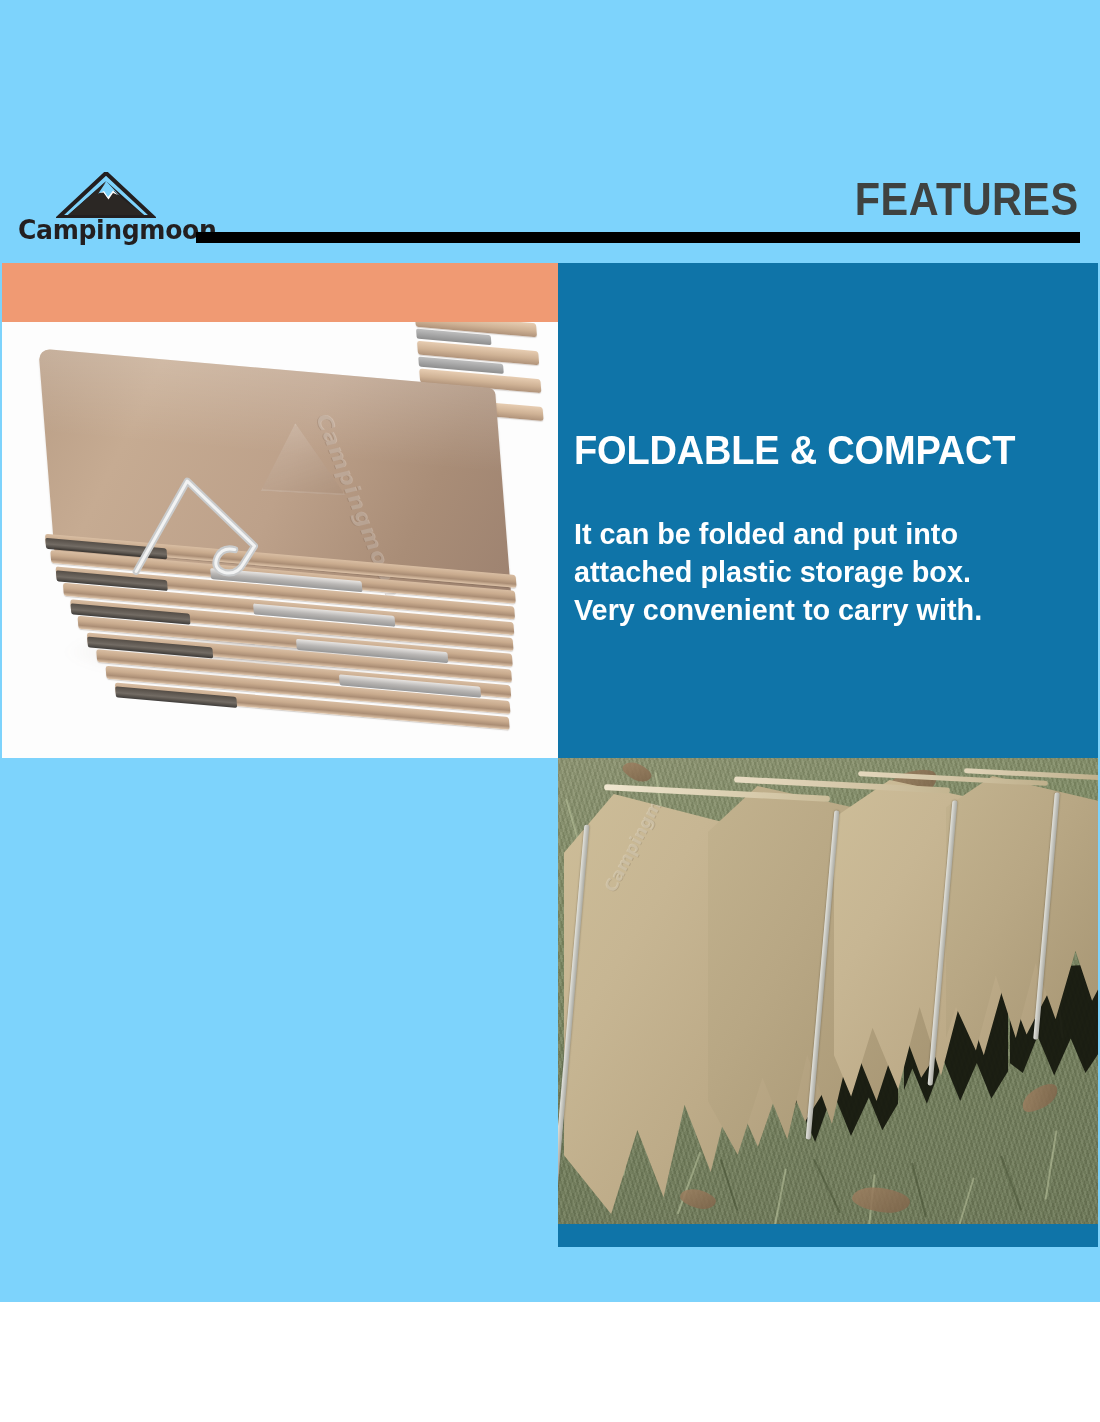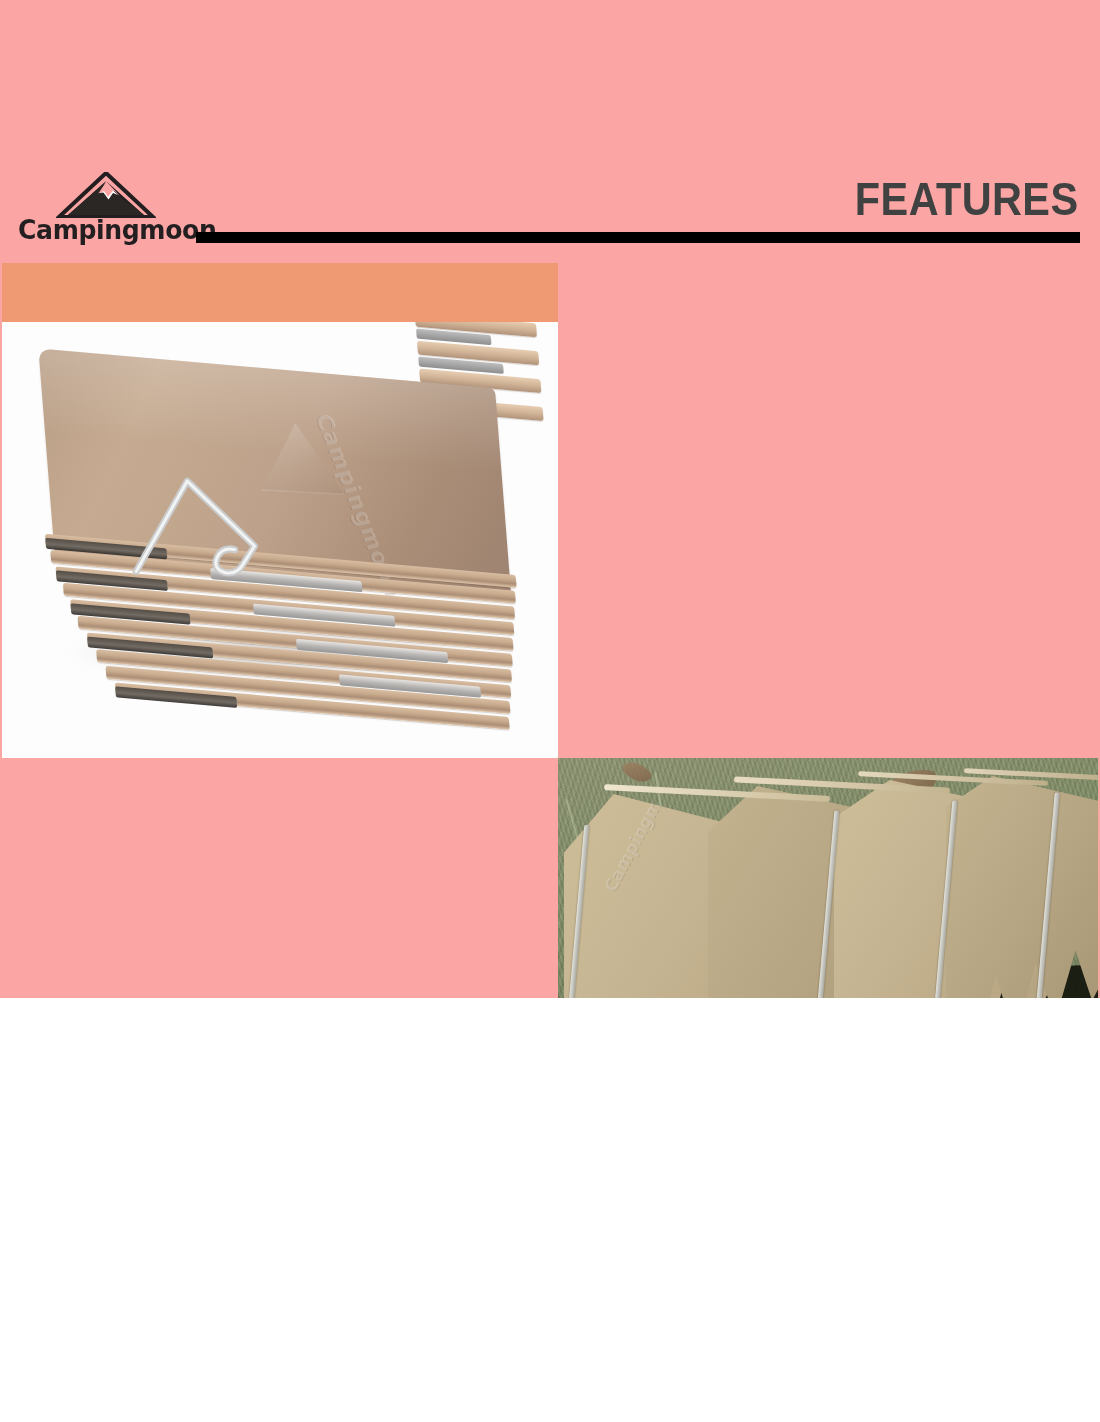--- a/index.html
+++ b/index.html
@@ -8,22 +8,22 @@
     padding: 0;
     background: #ffffff;
   }
   body {
     font-family: "Liberation Sans", sans-serif;
     -webkit-font-smoothing: antialiased;
   }
   .page {
     position: relative;
     width: 1100px;
-    height: 998px;
-    background: #fca5a5;
+    height: 1302px;
+    background: #7dd3fc;
     overflow: hidden;
   }
 
   
   .header {
     position: absolute;
     left: 0; top: 0;
     width: 1100px;
     height: 263px;
   }
@@ -453,20 +453,28 @@
           <svg viewBox="0 0 200 130" width="200" height="130" aria-hidden="true">
             <path d="M12 112 L70 26 L132 96 L120 112 Q112 124 100 120 Q88 115 94 104 Q100 94 112 98" fill="none" stroke="#c9cbcc" stroke-width="7" stroke-linecap="round" stroke-linejoin="round"></path>
             <path d="M12 112 L70 26 L132 96 L120 112 Q112 124 100 120 Q88 115 94 104 Q100 94 112 98" fill="none" stroke="#f2f3f3" stroke-width="3" stroke-linecap="round" stroke-linejoin="round"></path>
           </svg>
         </div>
 
       </div>
     </div>
   </div>
 
+  <div class="panel-blue">
+    <div class="blue-heading">FOLDABLE &amp; COMPACT</div>
+    <div class="blue-body">
+      <span>It can be folded and put into</span>
+      <span>attached plastic storage box.</span>
+      <span>Very convenient to carry with.</span>
+    </div>
+  </div>
 
 
   <div class="photo-grass">
     <div class="gp-stage">
 
       <div class="gp-blade" style="left:20px;  top:300px; height:70px; transform:rotate(14deg);"></div>
       <div class="gp-blade dark" style="left:44px; top:320px; height:58px; transform:rotate(-22deg);"></div>
       <div class="gp-blade" style="left:70px;  top:340px; height:78px; transform:rotate(8deg);"></div>
       <div class="gp-blade dark" style="left:96px; top:360px; height:62px; transform:rotate(-12deg);"></div>
       <div class="gp-blade" style="left:130px; top:392px; height:66px; transform:rotate(20deg);"></div>

